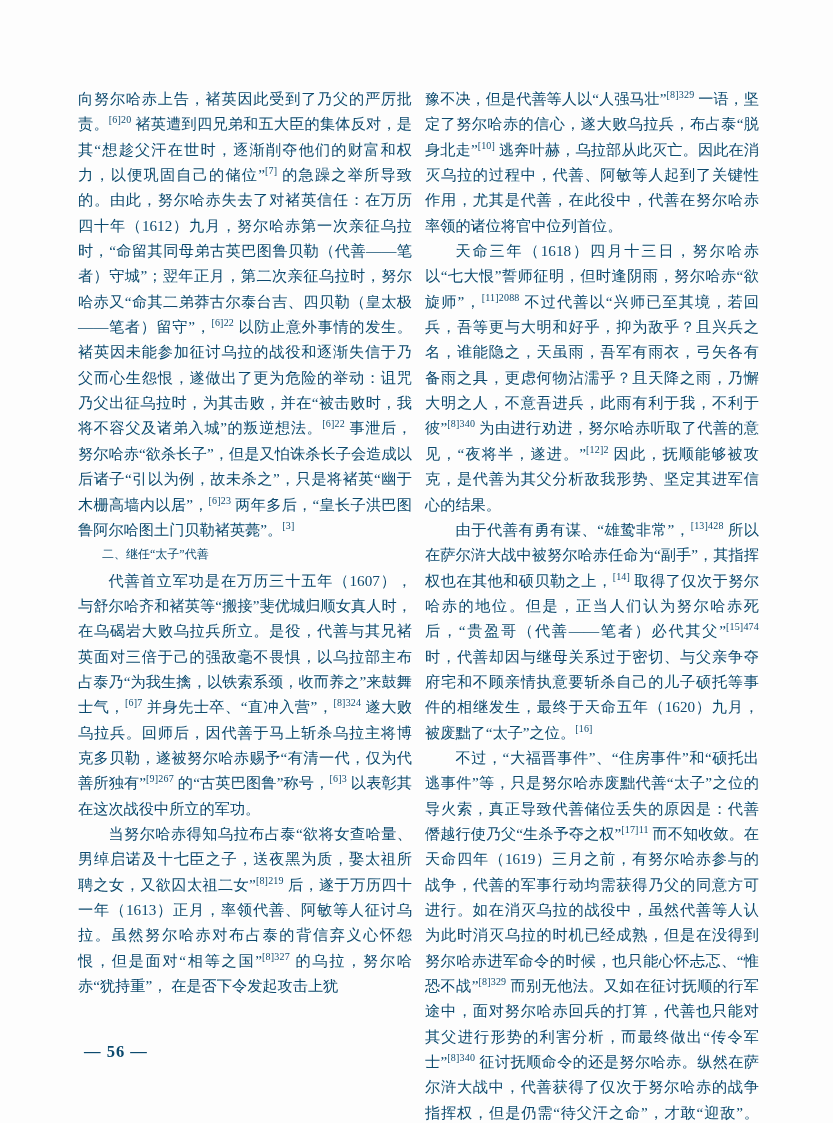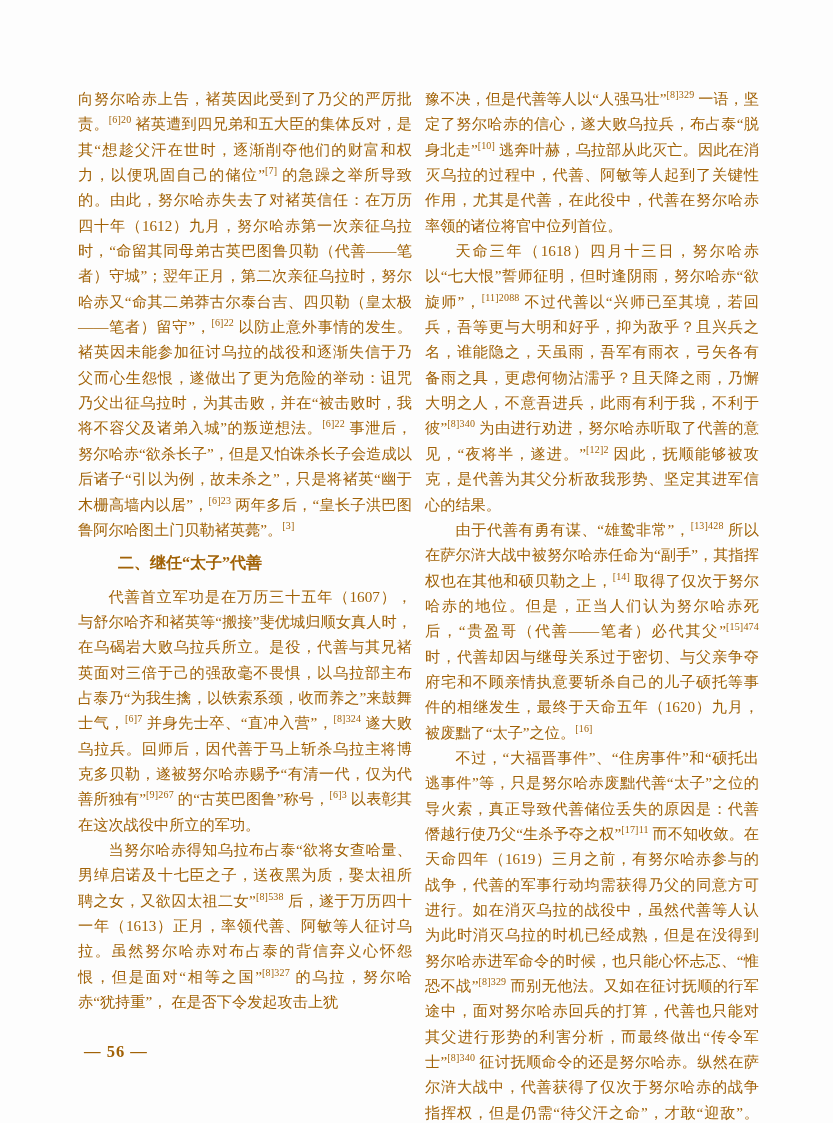--- a/index.html
+++ b/index.html
@@ -2,39 +2,39 @@
 <html><head>
 <meta charset="utf-8">
 <style>
   html,body{margin:0;padding:0;background:#ffffff;}
   .page{
     position:relative;
     width:833px;height:1123px;
     background:#fdfdfd;
     overflow:hidden;
     font-family:"Liberation Serif","DejaVu Serif",serif;
-    color:#a16207;
+    color:#0c4a6e;
   }
   .columns{
     position:absolute;left:78px;top:86px;
     display:flex;gap:13px;
   }
   .col{
     width:334px;
     font-size:15.2px;
     line-height:25.35px;
     text-align:justify;
     text-justify:inter-character;
   }
   .col p{margin:0;text-indent:2em;}
   .col p.noindent{text-indent:0;}
   .col .heading{
-    margin:8px;
-    font-weight:bold;
-    font-size:16px;
+    margin:0;
+    font-weight:normal;
+    font-size:12px;
     line-height:25.35px;
     text-indent:2em;
   }
   sup.fnref{
     font-size:10px;
     line-height:0;
     vertical-align:super;
     letter-spacing:0.2px;
     white-space:nowrap;
   }
@@ -47,21 +47,21 @@
 </style>
 </head>
 <body>
 
 <div class="page">
   <div class="columns">
     <div class="col">
         <p class="noindent">向努尔哈赤上告，褚英因此受到了乃父的严厉批责。<sup class="fnref">[6]20</sup> 褚英遭到四兄弟和五大臣的集体反对，是其“想趁父汗在世时，逐渐削夺他们的财富和权力，以便巩固自己的储位”<sup class="fnref">[7]</sup> 的急躁之举所导致的。由此，努尔哈赤失去了对褚英信任：在万历四十年（1612）九月，努尔哈赤第一次亲征乌拉时，“命留其同母弟古英巴图鲁贝勒（代善——笔者）守城”；翌年正月，第二次亲征乌拉时，努尔哈赤又“命其二弟莽古尔泰台吉、四贝勒（皇太极——笔者）留守”，<sup class="fnref">[6]22</sup> 以防止意外事情的发生。褚英因未能参加征讨乌拉的战役和逐渐失信于乃父而心生怨恨，遂做出了更为危险的举动：诅咒乃父出征乌拉时，为其击败，并在“被击败时，我将不容父及诸弟入城”的叛逆想法。<sup class="fnref">[6]22</sup> 事泄后，努尔哈赤“欲杀长子”，但是又怕诛杀长子会造成以后诸子“引以为例，故未杀之”，只是将褚英“幽于木栅高墙内以居”，<sup class="fnref">[6]23</sup> 两年多后，“皇长子洪巴图鲁阿尔哈图土门贝勒褚英薨”。<sup class="fnref">[3]</sup></p>
         <div class="heading">二、继任“太子”代善</div>
         <p>代善首立军功是在万历三十五年（1607），与舒尔哈齐和褚英等“搬接”斐优城归顺女真人时，在乌碣岩大败乌拉兵所立。是役，代善与其兄褚英面对三倍于己的强敌毫不畏惧，以乌拉部主布占泰乃“为我生擒，以铁索系颈，收而养之”来鼓舞士气，<sup class="fnref">[6]7</sup> 并身先士卒、“直冲入营”，<sup class="fnref">[8]324</sup> 遂大败乌拉兵。回师后，因代善于马上斩杀乌拉主将博克多贝勒，遂被努尔哈赤赐予“有清一代，仅为代善所独有”<sup class="fnref">[9]267</sup> 的“古英巴图鲁”称号，<sup class="fnref">[6]3</sup> 以表彰其在这次战役中所立的军功。</p>
-        <p>当努尔哈赤得知乌拉布占泰“欲将女查哈量、男绰启诺及十七臣之子，送夜黑为质，娶太祖所聘之女，又欲囚太祖二女”<sup class="fnref">[8]538</sup> 后，遂于万历四十一年（1613）正月，率领代善、阿敏等人征讨乌拉。虽然努尔哈赤对布占泰的背信弃义心怀怨恨，但是面对“相等之国”<sup class="fnref">[8]327</sup> 的乌拉，努尔哈赤“犹持重”， 在是否下令发起攻击上犹</p>
+        <p>当努尔哈赤得知乌拉布占泰“欲将女查哈量、男绰启诺及十七臣之子，送夜黑为质，娶太祖所聘之女，又欲囚太祖二女”<sup class="fnref">[8]219</sup> 后，遂于万历四十一年（1613）正月，率领代善、阿敏等人征讨乌拉。虽然努尔哈赤对布占泰的背信弃义心怀怨恨，但是面对“相等之国”<sup class="fnref">[8]327</sup> 的乌拉，努尔哈赤“犹持重”， 在是否下令发起攻击上犹</p>
       </div>
     <div class="col">
         <p class="noindent">豫不决，但是代善等人以“人强马壮”<sup class="fnref">[8]329</sup> 一语，坚定了努尔哈赤的信心，遂大败乌拉兵，布占泰“脱身北走”<sup class="fnref">[10]</sup> 逃奔叶赫，乌拉部从此灭亡。因此在消灭乌拉的过程中，代善、阿敏等人起到了关键性作用，尤其是代善，在此役中，代善在努尔哈赤率领的诸位将官中位列首位。</p>
         <p>天命三年（1618）四月十三日，努尔哈赤以“七大恨”誓师征明，但时逢阴雨，努尔哈赤“欲旋师”，<sup class="fnref">[11]2088</sup> 不过代善以“兴师已至其境，若回兵，吾等更与大明和好乎，抑为敌乎？且兴兵之名，谁能隐之，天虽雨，吾军有雨衣，弓矢各有备雨之具，更虑何物沾濡乎？且天降之雨，乃懈大明之人，不意吾进兵，此雨有利于我，不利于彼”<sup class="fnref">[8]340</sup> 为由进行劝进，努尔哈赤听取了代善的意见，“夜将半，遂进。”<sup class="fnref">[12]2</sup> 因此，抚顺能够被攻克，是代善为其父分析敌我形势、坚定其进军信心的结果。</p>
         <p>由于代善有勇有谋、“雄鸷非常”，<sup class="fnref">[13]428</sup> 所以在萨尔浒大战中被努尔哈赤任命为“副手”，其指挥权也在其他和硕贝勒之上，<sup class="fnref">[14]</sup> 取得了仅次于努尔哈赤的地位。但是，正当人们认为努尔哈赤死后，“贵盈哥（代善——笔者）必代其父”<sup class="fnref">[15]474</sup> 时，代善却因与继母关系过于密切、与父亲争夺府宅和不顾亲情执意要斩杀自己的儿子硕托等事件的相继发生，最终于天命五年（1620）九月，被废黜了“太子”之位。<sup class="fnref">[16]</sup></p>
         <p>不过，“大福晋事件”、“住房事件”和“硕托出逃事件”等，只是努尔哈赤废黜代善“太子”之位的导火索，真正导致代善储位丢失的原因是：代善僭越行使乃父“生杀予夺之权”<sup class="fnref">[17]11</sup> 而不知收敛。在天命四年（1619）三月之前，有努尔哈赤参与的战争，代善的军事行动均需获得乃父的同意方可进行。如在消灭乌拉的战役中，虽然代善等人认为此时消灭乌拉的时机已经成熟，但是在没得到努尔哈赤进军命令的时候，也只能心怀忐忑、“惟恐不战”<sup class="fnref">[8]329</sup> 而别无他法。又如在征讨抚顺的行军途中，面对努尔哈赤回兵的打算，代善也只能对其父进行形势的利害分析，而最终做出“传令军士”<sup class="fnref">[8]340</sup> 征讨抚顺命令的还是努尔哈赤。纵然在萨尔浒大战中，代善获得了仅次于努尔哈赤的战争指挥权，但是仍需“待父汗之命”，才敢“迎敌”。 但是，到了天命四年（1619）八月，在围攻叶赫布扬古城时，代善却在未请示努尔哈赤的情况</p>
       </div>
   </div>
   <div class="footer">— 56 —</div>
 </div>

